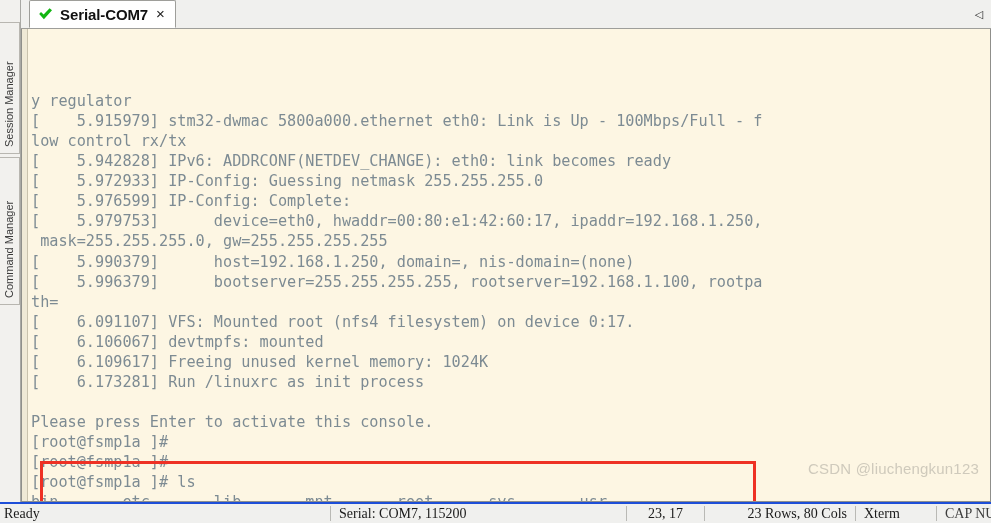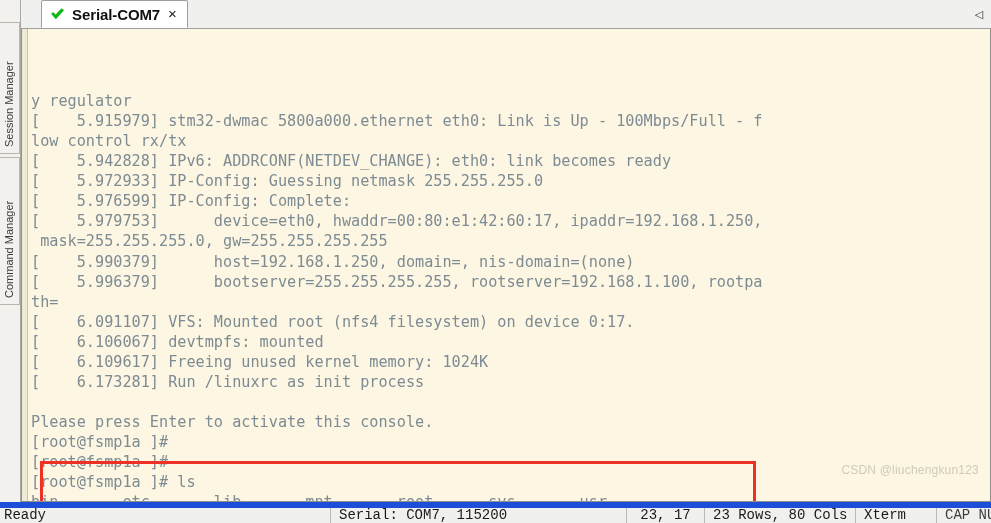--- a/index.html
+++ b/index.html
@@ -79,21 +79,21 @@
     background: #f0f0ee;
     border-bottom: 1px solid #9e9e9a;
     display: flex;
     align-items: flex-end;
     position: relative;
     box-sizing: border-box;
   }
   #tab-serial {
     height: 28px;
     box-sizing: border-box;
-    margin-left: 20px;
+    margin-left: 8px;
     background: #ffffff;
     border: 1px solid #9e9e9a;
     border-bottom: 1px solid #ffffff;
     border-radius: 2px 2px 0 0;
     display: flex;
     align-items: center;
     gap: 7px;
     padding: 0 9px 0 8px;
     position: relative;
     z-index: 2;
@@ -182,39 +182,39 @@
     box-sizing: border-box;
     pointer-events: none;
     z-index: 5;
   }
 
   
   #watermark {
     position: absolute;
     right: 11px;
     bottom: 24px;
-    font-size: 12px;
+    font-size: 15px;
     font-family: "Liberation Sans", sans-serif;
     color: #cfcabc;
     white-space: nowrap;
     z-index: 6;
     letter-spacing: 0.2px;
   }
 
   
   #statusbar {
     height: 21px;
     flex: 0 0 21px;
     background: #f0f0ee;
-    border-top: 6px solid #1d4ed8;
+    border-top: 2px solid #1d4ed8;
     display: flex;
     align-items: center;
     font-size: 14px;
     color: #1a1a1a;
-    font-family: Liberation Mono, monospace;
+    font-family: Liberation Serif, serif;
     box-sizing: border-box;
     overflow: hidden;
   }
   .sb-cell {
     padding: 0 8px;
     white-space: nowrap;
     line-height: 21px;
     box-sizing: border-box;
   }
   .sb-sep {

